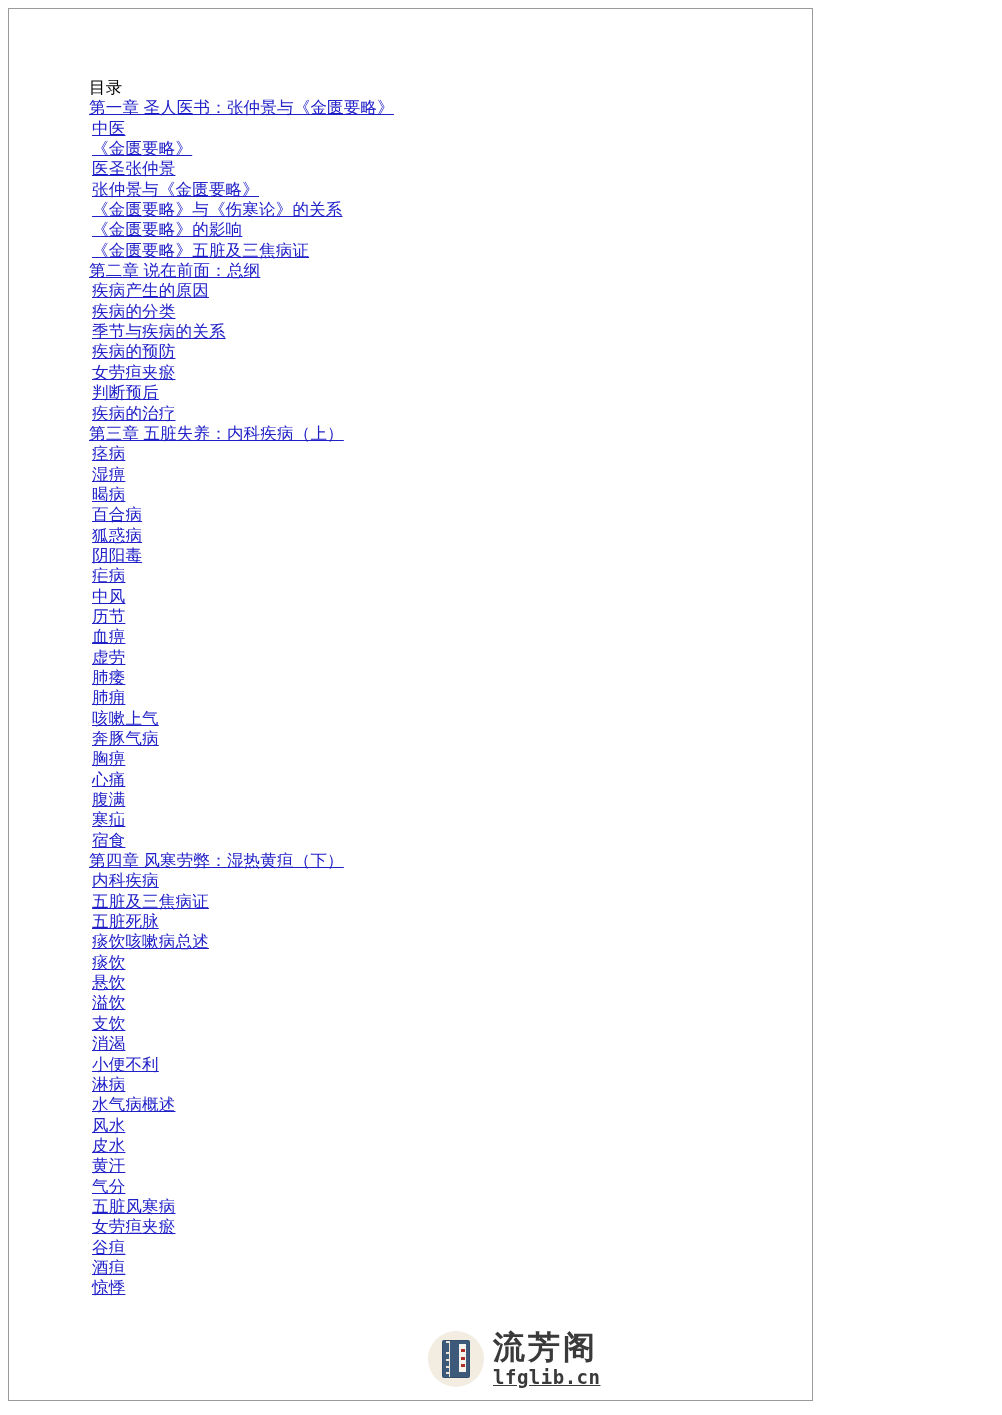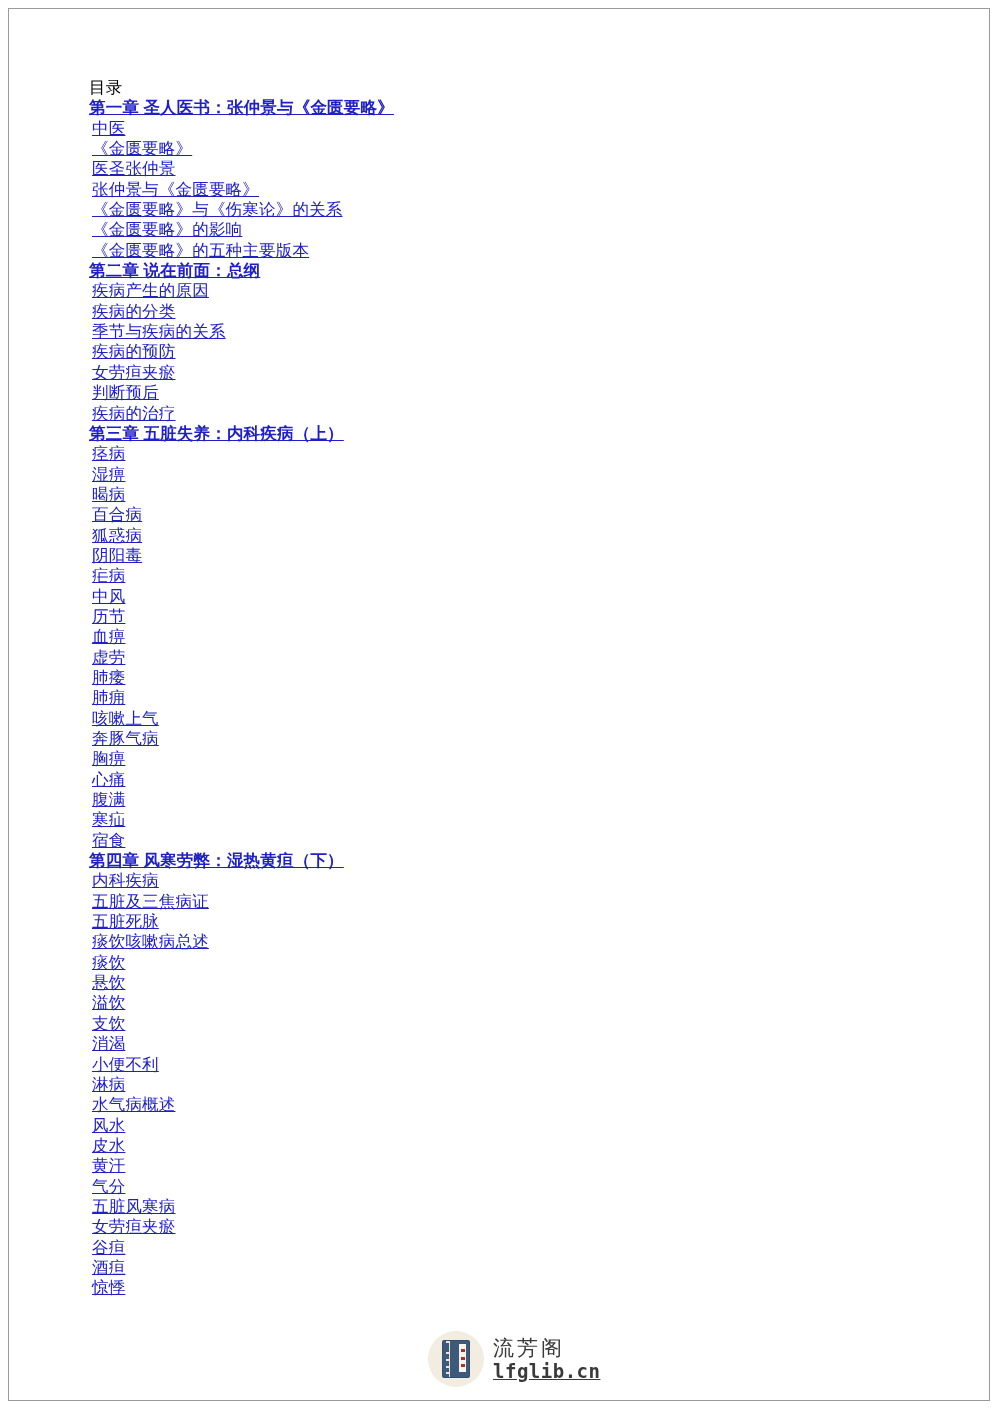--- a/index.html
+++ b/index.html
@@ -12,21 +12,21 @@
     width: 1002px;
     height: 1415px;
     font-family: "Liberation Serif", "DejaVu Serif", serif;
     overflow: hidden;
     position: relative;
   }
   .page-sheet {
     position: absolute;
     left: 8px;
     top: 8px;
-    width: 982px;
+    width: 805px;
     height: 1393px;
     background: #ffffff;
     border: 1px solid #9a9a9a;
     box-sizing: border-box;
     overflow: hidden;
   }
   .toc-body {
     position: absolute;
     left: 80px;
     top: 69px;
@@ -51,21 +51,20 @@
     letter-spacing: 0.2px;
     cursor: pointer;
     width: -moz-fit-content;
     width: fit-content;
   }
   .toc-link.indented {
     padding-left: 3px;
   }
   .toc-link.chapter {
     padding-left: 0px;
-    font-weight: bold;
   }
 
   
   .site-logo {
     position: absolute;
     left: 419px;
     top: 1322px;
     display: flex;
     flex-direction: row;
     align-items: center;
@@ -128,22 +127,22 @@
     background: #b03027;
   }
   .logo-text {
     display: flex;
     flex-direction: column;
     justify-content: center;
     line-height: 1;
   }
   .logo-cn {
     font-family: "DejaVu Serif", "Liberation Serif", serif;
-    font-size: 21px;
-    font-weight: normal;
+    font-size: 32px;
+    font-weight: bold;
     color: #3a3a3a;
     letter-spacing: 3px;
     line-height: 1.05;
   }
   .logo-url {
     font-family: "DejaVu Sans Mono", "Liberation Mono", monospace;
     font-size: 19px;
     font-weight: bold;
     color: #3a3a3a;
     letter-spacing: 0.5px;
@@ -159,21 +158,21 @@
   <div class="toc-body">
     <div class="toc-heading">目录</div>
     <div id="toc-list">
         <a class="toc-link chapter">第一章  圣人医书：张仲景与《金匮要略》</a>
         <a class="toc-link indented">中医</a>
         <a class="toc-link indented">《金匮要略》</a>
         <a class="toc-link indented">医圣张仲景</a>
         <a class="toc-link indented">张仲景与《金匮要略》</a>
         <a class="toc-link indented">《金匮要略》与《伤寒论》的关系</a>
         <a class="toc-link indented">《金匮要略》的影响</a>
-        <a class="toc-link indented">《金匮要略》的五种主要版本</a>
+        <a class="toc-link indented">《金匮要略》五脏及三焦病证</a>
         <a class="toc-link chapter">第二章  说在前面：总纲</a>
         <a class="toc-link indented">疾病产生的原因</a>
         <a class="toc-link indented">疾病的分类</a>
         <a class="toc-link indented">季节与疾病的关系</a>
         <a class="toc-link indented">疾病的预防</a>
         <a class="toc-link indented">女劳疸夹瘀</a>
         <a class="toc-link indented">判断预后</a>
         <a class="toc-link indented">疾病的治疗</a>
         <a class="toc-link chapter">第三章  五脏失养：内科疾病（上）</a>
         <a class="toc-link indented">痉病</a>

